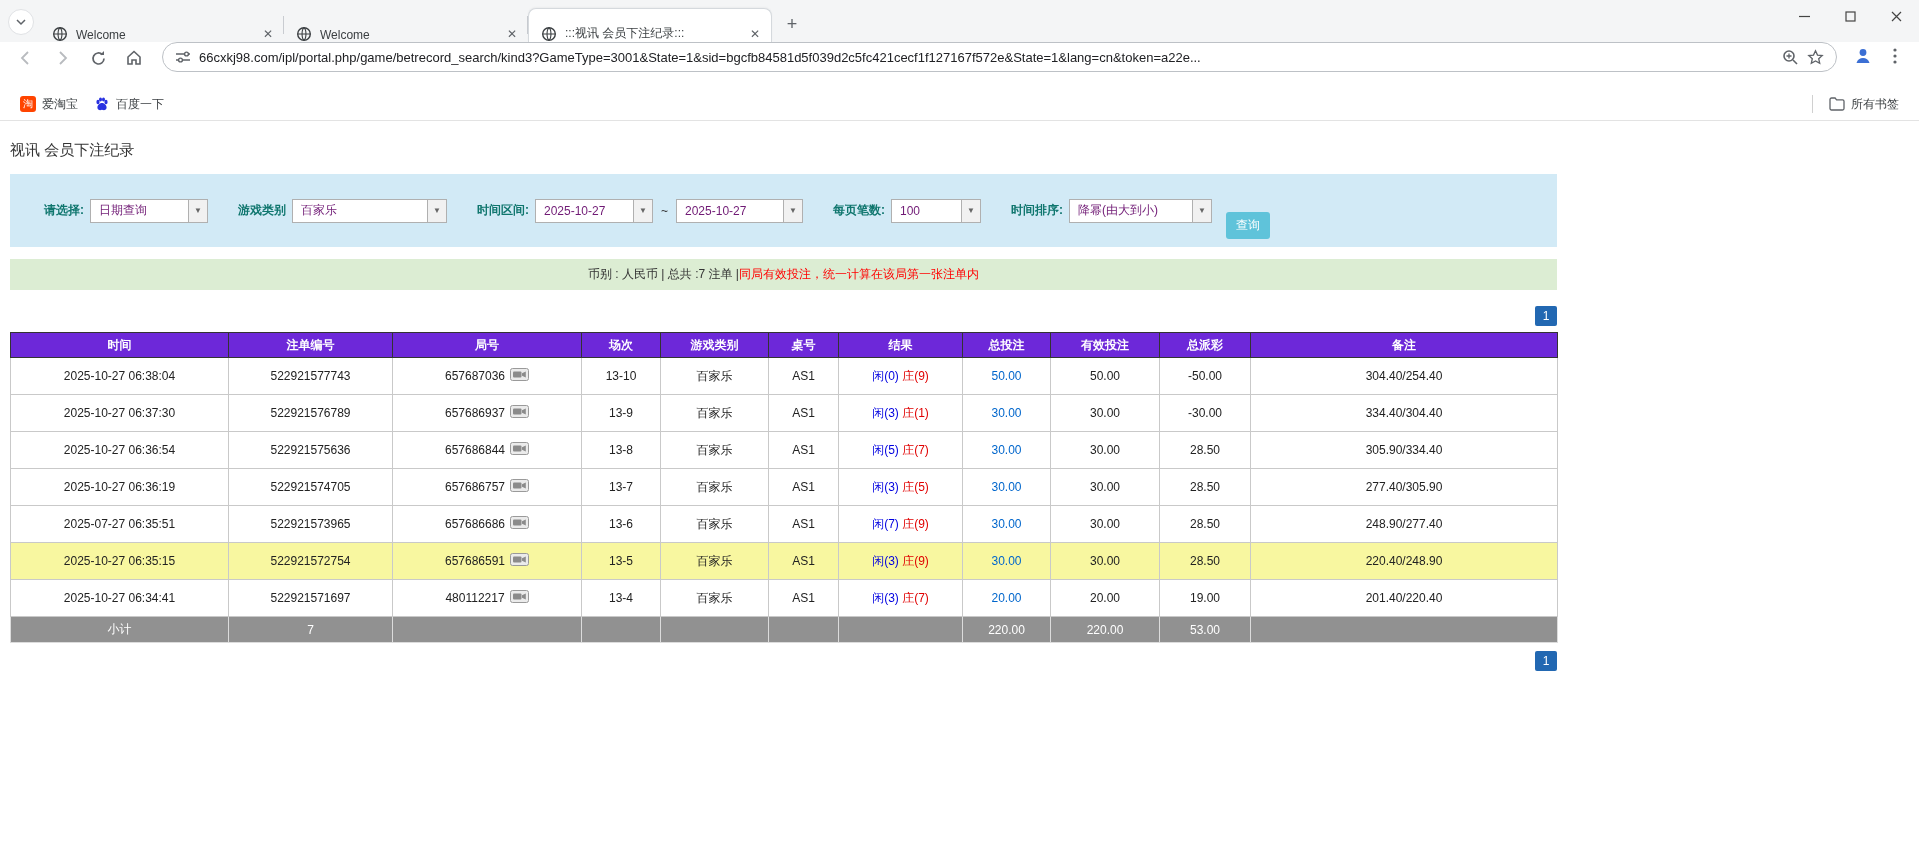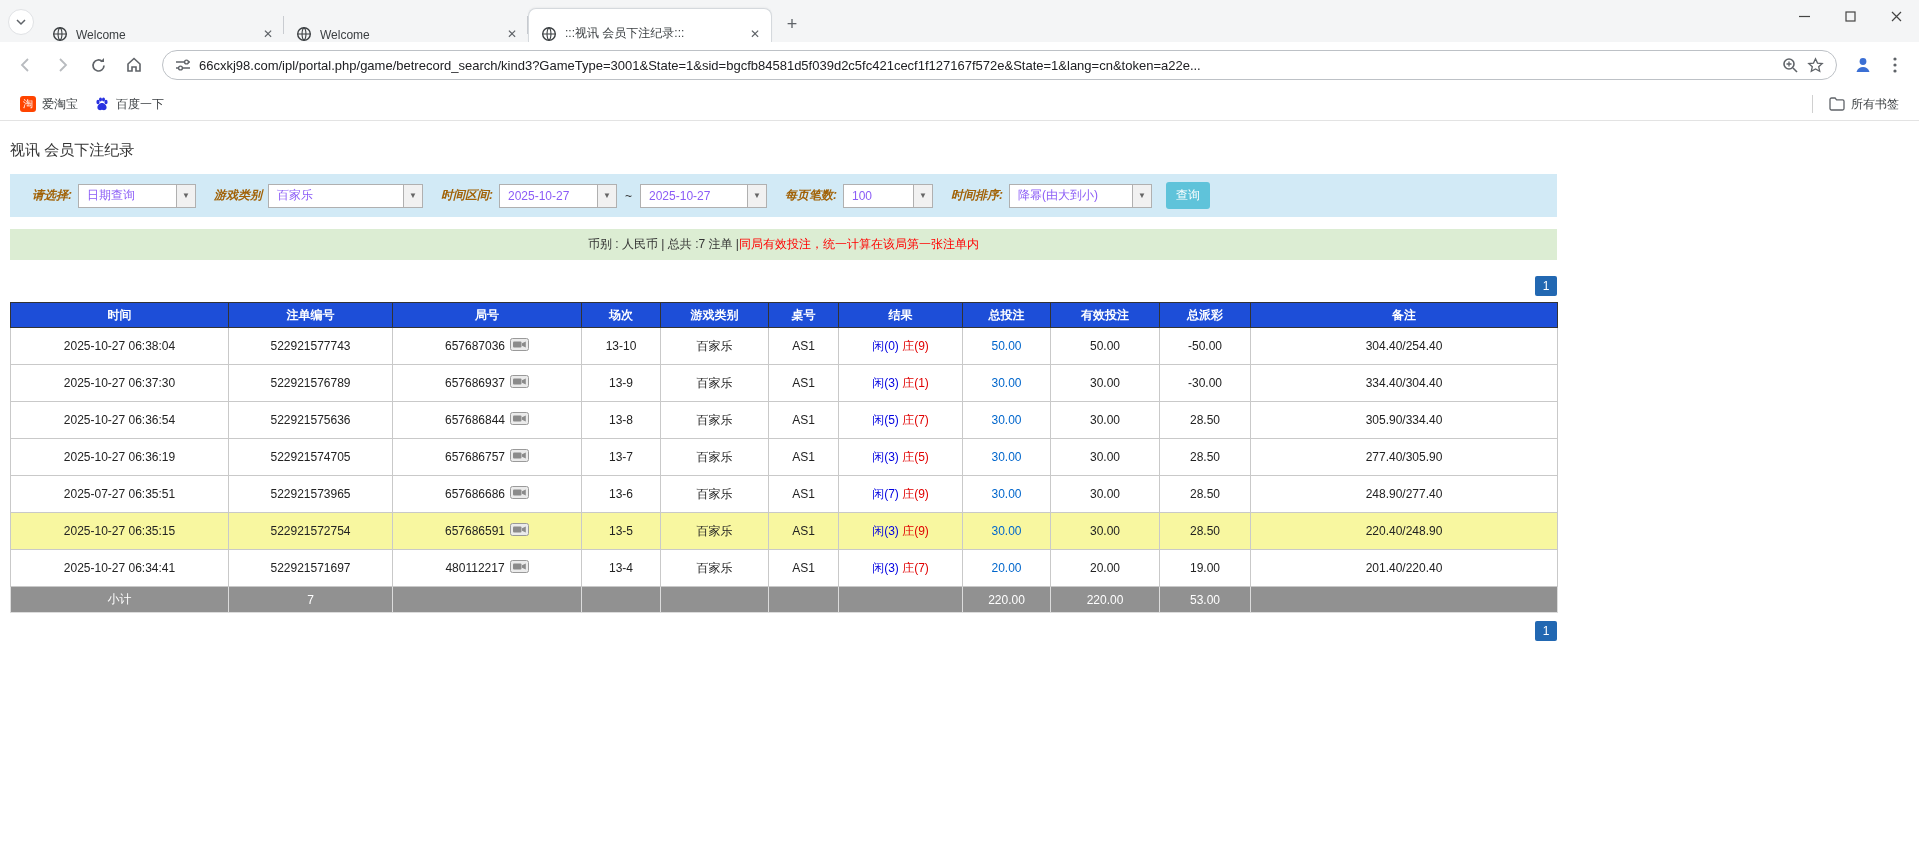--- a/index.html
+++ b/index.html
@@ -11,55 +11,55 @@
   .tab-search-btn { width:26px; height:26px; border-radius:50%; background:#fff; border:1px solid #e0e2e5; margin:0 6px 7px 0; display:flex; align-items:center; justify-content:center; color:#5f6368; font-size:11px; cursor:pointer; }
   .tab { width:244px; height:34px; display:flex; align-items:flex-end; gap:8px; padding:0 8px 0 12px; font-size:12px; color:#3c4043; border-radius:8px 8px 0 0; position:relative; cursor:pointer; }
   .tab:not(.active)::after { content:""; position:absolute; right:0; top:8px; bottom:8px; width:1px; background:#c9ccd1; }
   .tab.active { background:#fff; border:1px solid #d5d9dd; border-bottom:none; box-shadow:0 -1px 2px rgba(0,0,0,0.04); }
   .tab .title { flex:1; white-space:nowrap; overflow:hidden; text-overflow:ellipsis; }
   .tab .close { width:16px; height:16px; border-radius:50%; display:flex; align-items:center; justify-content:center; color:#5f6368; font-size:12px; }
   .newtab-btn { width:28px; height:28px; margin:0 0 4px 6px; border-radius:50%; display:flex; align-items:center; justify-content:center; font-size:18px; color:#5f6368; cursor:pointer; }
   .win-controls { position:absolute; top:0; right:0; display:flex; height:32px; }
   .win-btn { width:46px; height:32px; display:flex; align-items:center; justify-content:center; color:#444; cursor:pointer; }
 
-  .toolbar { height:46px; background:#fff; display:flex; align-items:center; padding:0 10px; gap:4px; }
+  .toolbar { height:46px; background:#fff; display:flex; align-items:flex-start; padding:0 10px; gap:4px; }
   .nav-btn { width:32px; height:32px; border-radius:50%; display:flex; align-items:center; justify-content:center; color:#5f6368; cursor:pointer; }
   .nav-btn.disabled { color:#b8bbbf; }
   .omnibox { flex:1; height:30px; margin:0 8px; border:1px solid #bdc1c6; border-radius:15px; display:flex; align-items:center; padding:0 12px; gap:8px; background:#fff; }
   .omnibox .url { flex:1; font-size:13px; color:#202124; white-space:nowrap; overflow:hidden; }
   .tool-icon { width:28px; height:28px; display:flex; align-items:center; justify-content:center; color:#5f6368; cursor:pointer; }
 
   .bookmarks-bar { height:33px; background:#fff; display:flex; align-items:center; padding:0 12px; border-bottom:1px solid #e3e3e3; font-size:12px; color:#3c4043; }
   .bookmark { display:flex; align-items:center; gap:6px; padding:4px 8px; border-radius:4px; cursor:pointer; }
   .bm-spacer { flex:1; }
   .bm-divider { width:1px; height:18px; background:#d0d0d0; margin:0 8px; }
   .taobao-ico { width:16px; height:16px; background:#ff4400; color:#fff; font-size:10px; line-height:16px; text-align:center; border-radius:3px; }
 
   
   .page { padding:14px 0 0 10px; }
   .container { width:1547px; }
   .page-title { font-size:15px; color:#333; margin:6px 0 14px 0; font-weight:normal; }
 
   .filter-bar { background:#d2eaf6; padding:8px 10px; display:flex; align-items:center; gap:6px; font-size:12px; }
-  .f-label { color:#a16207; font-weight:bold; margin-left:12px; white-space:nowrap;font-style:italic; }
+  .f-label { color:#0f766e; font-weight:bold; margin-left:24px; white-space:nowrap; }
   .combo { display:inline-flex; background:#fff; border:1px solid #b0b0b0; height:24px; align-items:stretch; }
-  .combo .val { padding:0 8px; display:flex; align-items:center; font-size:12px; color:#8b5cf6; white-space:nowrap; }
+  .combo .val { padding:0 8px; display:flex; align-items:center; font-size:12px; color:#701a75; white-space:nowrap; }
   .combo .arrow { width:19px; border-left:1px solid #b0b0b0; background:#f1f1f1; display:flex; align-items:center; justify-content:center; font-size:8px; color:#666; cursor:pointer; }
   .tilde { color:#333; margin:0 2px; }
-  .search-btn { background:#5fc3da; color:#fff; border:none; font-size:12px; padding:5px 10px; border-radius:3px; margin-left:8px; cursor:pointer; }
+  .search-btn { background:#5fc3da; color:#fff; border:none; font-size:12px; padding:5px 10px; border-radius:3px; margin-left:8px; cursor:pointer;margin-top:30px; }
 
   .info-bar { background:#dcedd3; margin-top:12px; padding:7px 10px; display:flex; align-items:center; justify-content:center; font-size:12px; color:#333; }
   .info-right { color:#f00; }
 
   .pager { display:flex; justify-content:flex-end; margin:16px 0 6px 0; }
   .pager.bottom { margin:8px 0 0 0; }
   .page-btn { min-width:22px; height:20px; background:#2268b2; color:#fff; font-size:12px; display:flex; align-items:center; justify-content:center; border-radius:2px; cursor:pointer; }
 
   table.bet { border-collapse:collapse; width:100%; table-layout:fixed; font-size:12px; margin-top:4px; }
-  table.bet th { background:#1d4ed8; color:#fff; font-weight:bold; height:25px; border:1px solid #333; }
+  table.bet th { background:#6d28d9; color:#fff; font-weight:bold; height:25px; border:1px solid #333; }
   table.bet td { border:1px solid #c9c9c9; height:37px; text-align:center; color:#222; background:#fff; padding:0 4px; overflow:hidden; }
   table.bet tr.hl td { background:#f8f7a0; }
   table.bet tr.sum td { background:#919191; color:#fff; height:26px; border-color:#dcdcdc; font-size:12px; }
   .xian { color:#0000e0;text-align:center; }
   .zhuang { color:#e00000; }
   .betlink { color:#0066cc; cursor:pointer; }
   td.neg { color:#e00000; }
   .cam { display:inline-block; vertical-align:middle; margin-left:5px; cursor:pointer; }
   .roundnum { vertical-align:middle; }
 </style>

